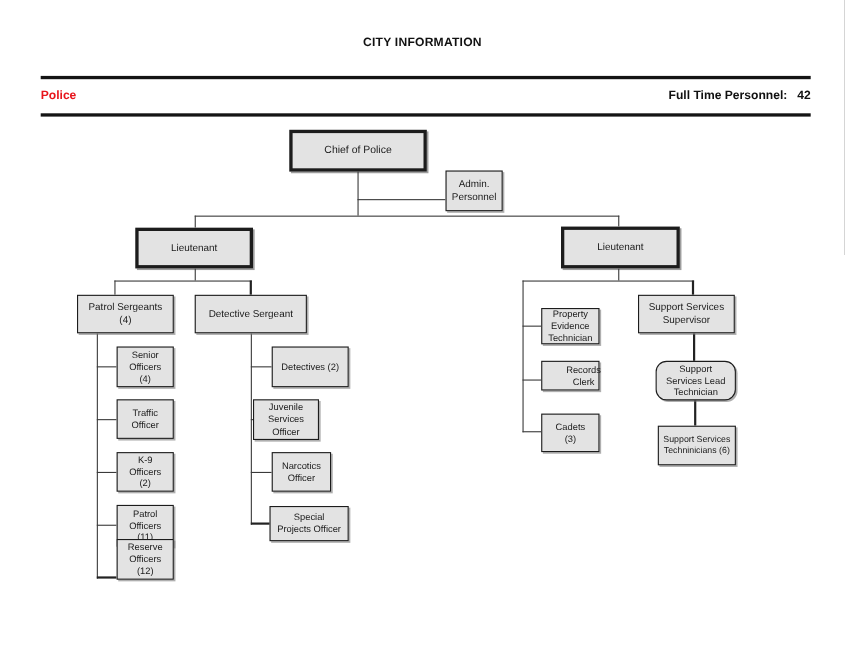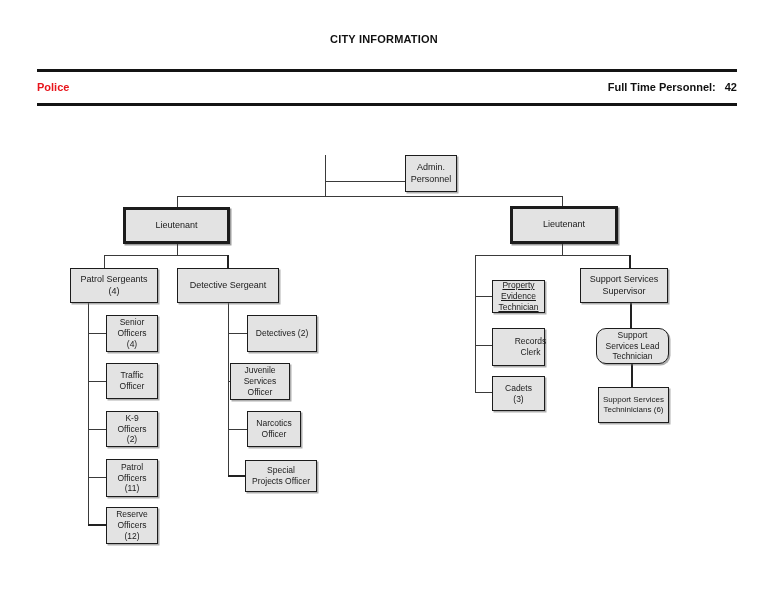--- a/index.html
+++ b/index.html
@@ -72,53 +72,54 @@
   <div class="abs ln" style="left:88px;top:381px;width:18px;height:1px;"></div>
   <div class="abs ln" style="left:88px;top:429px;width:18px;height:1px;"></div>
   <div class="abs ln" style="left:88px;top:477px;width:18px;height:1px;"></div>
   <div class="abs ln thick" style="left:88px;top:524px;width:18px;height:2px;"></div>
   <div class="abs ln" style="left:228px;top:303px;width:1px;height:174px;"></div>
   <div class="abs ln" style="left:228px;top:333px;width:19px;height:1px;"></div>
   <div class="abs ln" style="left:228px;top:381px;width:19px;height:1px;"></div>
   <div class="abs ln" style="left:228px;top:429px;width:19px;height:1px;"></div>
   <div class="abs ln thick" style="left:228px;top:475px;width:19px;height:2px;"></div>
 
+  <div class="abs box major" style="left:263px;top:118px;width:125px;height:38px;font-size:9.5px;">Chief of Police</div>
   <div class="abs box mid" style="left:405px;top:155px;width:52px;height:37px;">Admin.
 Personnel</div>
   <div class="abs box major" style="left:123px;top:207px;width:107px;height:37px;">Lieutenant</div>
   <div class="abs box major" style="left:510px;top:206px;width:108px;height:38px;">Lieutenant</div>
   <div class="abs box mid" style="left:70px;top:268px;width:88px;height:35px;">Patrol Sergeants
 (4)</div>
   <div class="abs box mid" style="left:177px;top:268px;width:102px;height:35px;">Detective Sergeant</div>
   <div class="abs box" style="left:106px;top:315px;width:52px;height:37px;">Senior
 Officers
 (4)</div>
   <div class="abs box" style="left:106px;top:363px;width:52px;height:36px;">Traffic
 Officer</div>
   <div class="abs box" style="left:106px;top:411px;width:52px;height:36px;">K-9
 Officers
 (2)</div>
   <div class="abs box" style="left:106px;top:459px;width:52px;height:38px;">Patrol
 Officers
 (11)</div>
-  <div class="abs box" style="left:106px;top:507px;width:52px;height:37px;text-align:center;">Reserve
+  <div class="abs box" style="left:106px;top:490px;width:52px;height:37px;text-align:center;">Reserve
 Officers
 (12)</div>
   <div class="abs box" style="left:247px;top:315px;width:70px;height:37px;">Detectives  (2)</div>
   <div class="abs box" style="left:230px;top:363px;width:60px;height:37px;">Juvenile
 Services
 Officer</div>
   <div class="abs box" style="left:247px;top:411px;width:54px;height:36px;">Narcotics
 Officer</div>
   <div class="abs box" style="left:245px;top:460px;width:72px;height:32px;">Special
 Projects Officer</div>
-  <div class="abs box" style="left:492px;top:280px;width:53px;height:33px;text-decoration:underline;">Property
+  <div class="abs box" style="left:492px;top:280px;width:53px;height:33px;">Property
 Evidence
 Technician</div>
-  <div class="abs box" style="left:492px;top:328px;width:53px;height:38px;padding-left:24px;">Records
+  <div class="abs box" style="left:492px;top:328px;width:53px;height:27px;padding-left:24px;">Records
 Clerk</div>
   <div class="abs box" style="left:492px;top:376px;width:53px;height:35px;">Cadets
 (3)</div>
   <div class="abs box mid" style="left:580px;top:268px;width:88px;height:35px;">Support Services
 Supervisor</div>
   <div class="abs box" style="left:596px;top:328px;width:73px;height:36px;border-radius:10px;">Support
 Services Lead
 Technician</div>
   <div class="abs box small" style="left:598px;top:387px;width:71px;height:36px;">Support Services
 Techninicians (6)</div>

